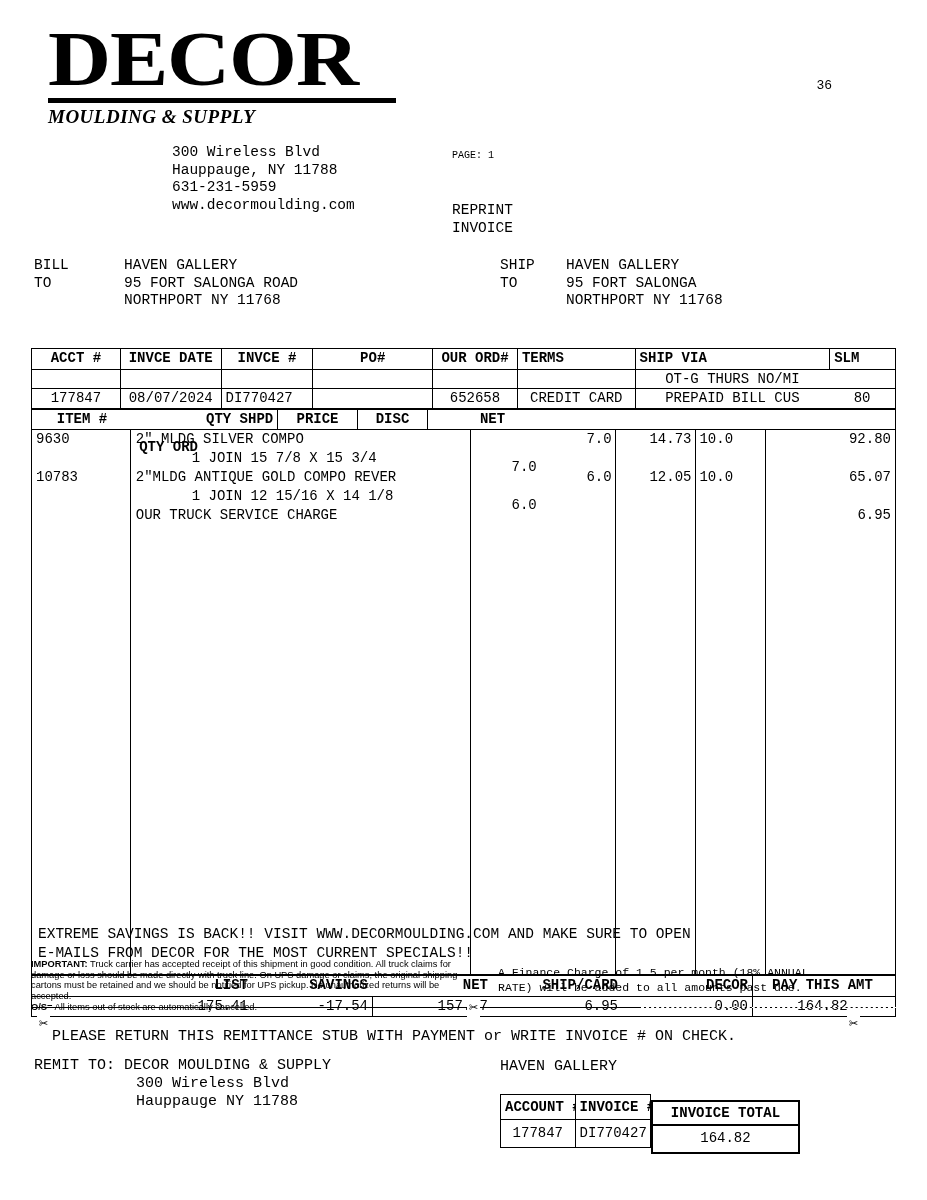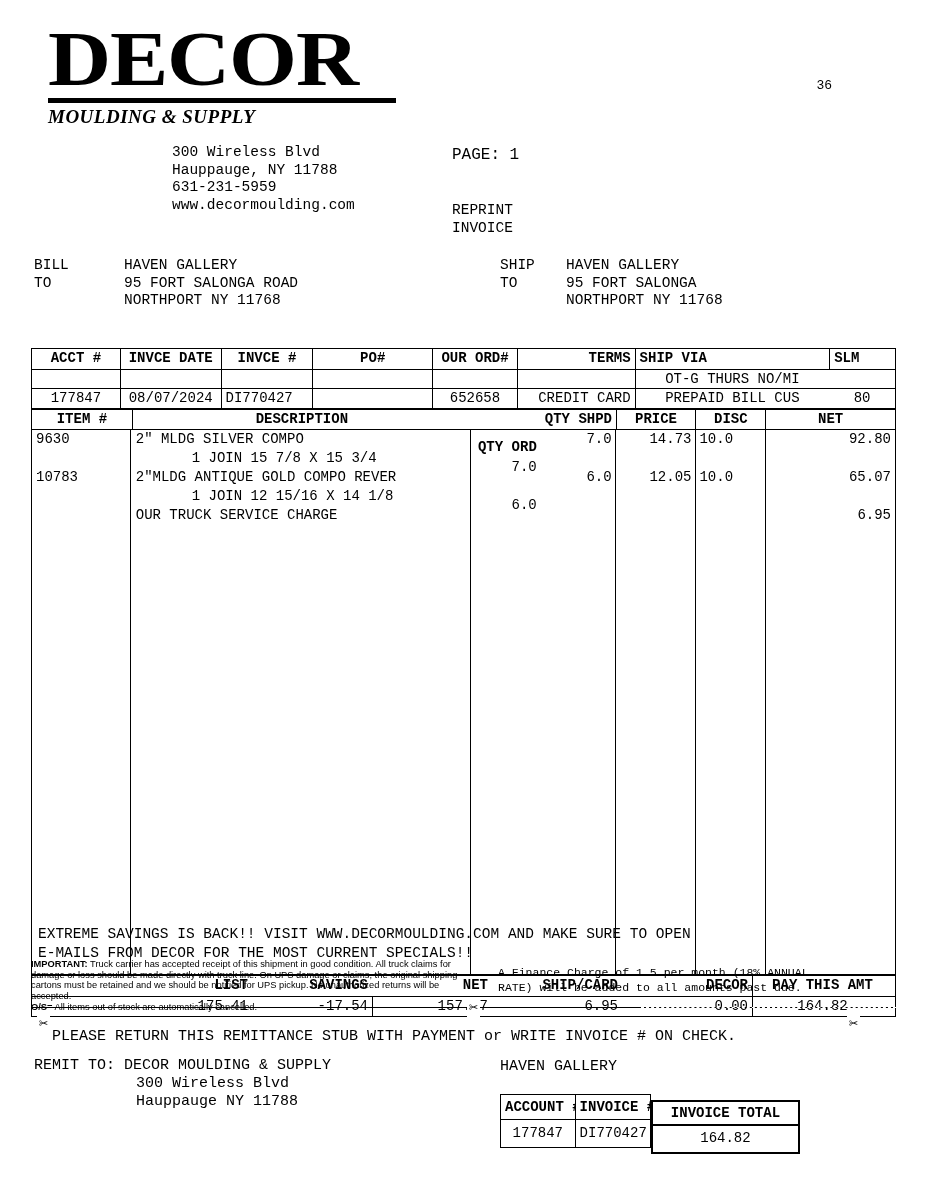--- a/index.html
+++ b/index.html
@@ -44,21 +44,21 @@
     color: #000;
   }
 
   .page-no {
     right: 95px; top: 78px;
     font-size: 13px;
   }
 
   
   .addr-block { left: 172px; top: 144px; font-size: 14.5px; line-height: 17.5px; }
-  .page-label { left: 452px; top: 147px; font-size: 16px; line-height: 17.5px; }
+  .page-label { left: 452px; top: 147px; font-size: 10px; line-height: 17.5px; }
   .reprint { left: 452px; top: 202px; font-size: 14.5px; line-height: 17.5px; }
 
   .bill-label { left: 34px; top: 257px; font-size: 14.5px; line-height: 17.5px; }
   .bill-addr  { left: 124px; top: 257px; font-size: 14.5px; line-height: 17.5px; }
   .ship-label { left: 500px; top: 257px; font-size: 14.5px; line-height: 17.5px; }
   .ship-addr  { left: 566px; top: 257px; font-size: 14.5px; line-height: 17.5px; }
 
   
   .tbl {
     left: 31px; top: 348px;
@@ -83,21 +83,21 @@
   .bl { border-left: 1.6px solid #000; }
   .ctr { text-align: center; }
   .rgt { text-align: right; }
 
   
   .w-acct  { width: 88px; }
   .w-date  { width: 101px; }
   .w-invce { width: 92px; }
   .w-po    { width: 120px; }
   .w-ord   { width: 85px; }
-  .w-terms { width: 118px; text-align: right; }
+  .w-terms { width: 118px; }
   .w-via   { width: 195px; }
   .w-slm   { width: 66px; }
 
   
   .b-item  { width: 100px; }
   .b-desc  { width: 340px; }
   .b-qord  { width: 70px; margin-top: 28px; }
   .b-qshp  { width: 75px; }
   .b-price { width: 80px; }
   .b-disc  { width: 70px; }
@@ -272,21 +272,20 @@
       <div class="cell w-invce bl">DI770427</div>
       <div class="cell w-po bl"></div>
       <div class="cell w-ord bl ctr">652658</div>
       <div class="cell w-terms bl ctr">CREDIT CARD</div>
       <div class="cell w-via bl ctr">PREPAID BILL CUS</div>
       <div class="cell w-slm ctr">80</div>
     </div>
 
     <div class="body-head">
       <div class="cell b-item ctr">ITEM #</div>
-      <div class="cell b-desc bl ctr">DESCRIPTION</div>
       <div class="cell b-qord rgt">QTY ORD</div>
       <div class="cell b-qshp rgt">QTY SHPD</div>
       <div class="cell b-price bl ctr">PRICE</div>
       <div class="cell b-disc bl ctr">DISC</div>
       <div class="cell b-net bl ctr">NET</div>
     </div>
 
     <div class="body-box">
       <div class="vline" style="left:98px"></div>
       <div class="vline" style="left:438px"></div>

